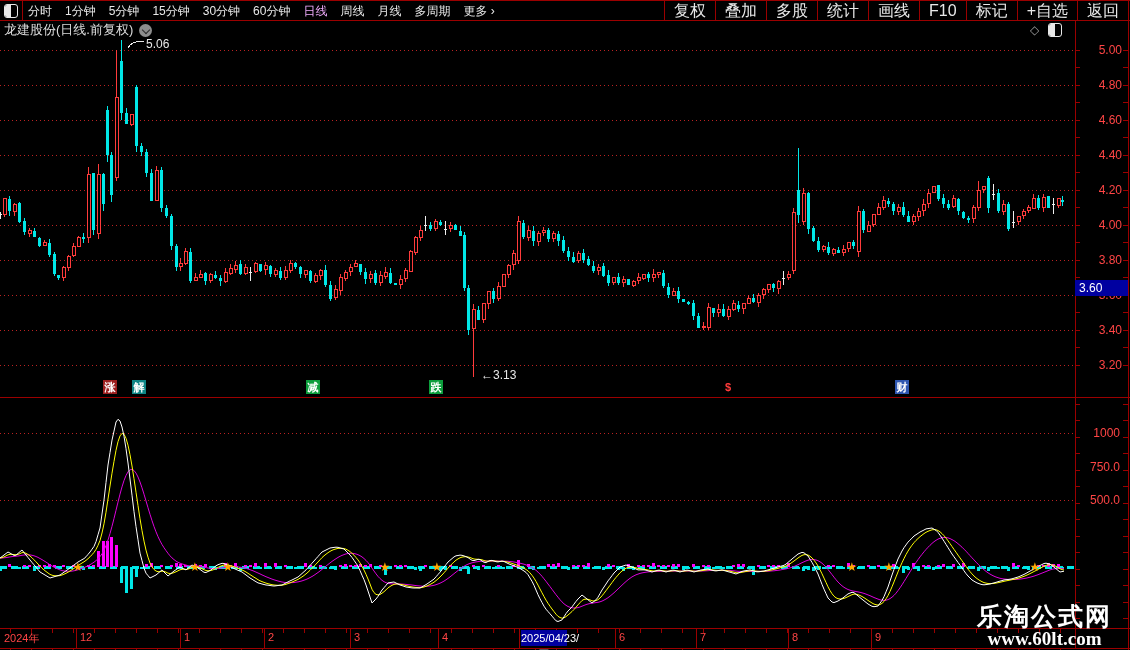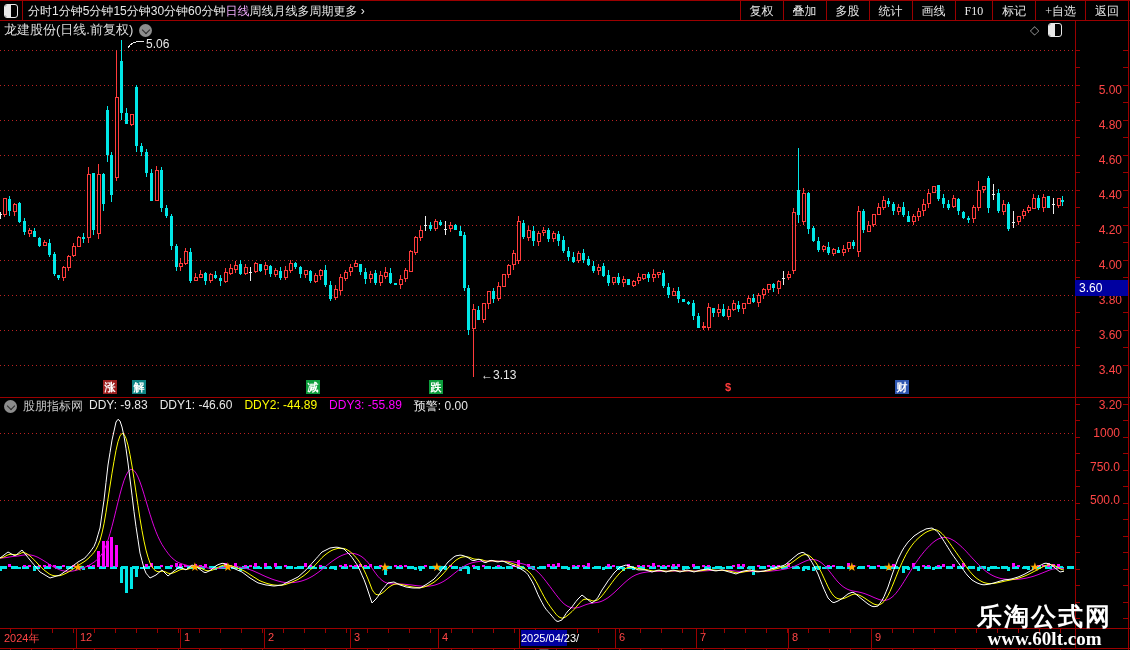--- a/index.html
+++ b/index.html
@@ -3,33 +3,33 @@
 <meta charset="utf-8">
 <style>
   html,body{margin:0;padding:0;background:#000;}
   body{font-family:"Liberation Sans","DejaVu Sans",sans-serif;}
   #app{position:relative;width:1130px;height:650px;background:#000;overflow:hidden;}
   #chart-svg{position:absolute;left:0;top:0;}
   .topbar{position:absolute;left:0;top:0;width:1130px;height:21px;border-top:1px solid #9b0000;box-sizing:border-box;}
   .tb-iconbox{position:absolute;left:0;top:0;width:22px;height:20px;border-right:1px solid #9b0000;}
   .split-sq{position:absolute;left:4px;top:3px;width:12px;height:12px;border:1px solid #e8e8e8;border-radius:3px;}
   .split-sq .half{position:absolute;left:0;top:0;width:6px;height:12px;background:#e8e8e8;border-radius:2px 0 0 2px;}
-  .tb-left{position:absolute;left:28px;top:0;height:20px;display:flex;align-items:center;}
+  .tb-left{position:absolute;left:28px;top:0;height:20px;display:flex;gap:13px;align-items:center;}
   .tb-left .mi{color:#e8e8e8;font-size:12px;white-space:nowrap;cursor:default;}
   .tb-left .mi.sel{color:#f0abfc;text-align:center;}
   .tb-right{position:absolute;right:1px;top:0;height:20px;display:flex;align-items:stretch;}
-  .tb-right .mi{color:#e8e8e8;font-size:12px;line-height:20px;padding:0 9px;border-left:1px solid #9b0000;white-space:nowrap;font-family:Liberation Serif, serif;}
+  .tb-right .mi{color:#e8e8e8;font-size:16px;line-height:20px;padding:0 9px;border-left:1px solid #9b0000;white-space:nowrap;}
   .tb-right .mi:last-child{border-right:1px solid #9b0000;}
   .titlerow{position:absolute;left:4px;top:22px;height:16px;display:flex;align-items:center;gap:6px;}
   .title-text{color:#dcdcdc;font-size:13px;}
   .circ-chev{width:13px;height:13px;border-radius:50%;background:#8d8d8d;position:relative;}
   .circ-chev:after{content:"";position:absolute;left:3.5px;top:3px;width:5px;height:5px;border-right:1.5px solid #2a2a2a;border-bottom:1.5px solid #2a2a2a;transform:rotate(45deg);}
   .tr-icons{position:absolute;top:23px;left:1030px;display:flex;gap:9px;align-items:center;}
   .diamond{color:#9a9a9a;font-size:12px;}
-  .price-label{position:absolute;left:1076px;width:46px;text-align:right;color:#ff4545;font-size:12px;height:14px;line-height:14px;margin-top:40px;}
+  .price-label{position:absolute;left:1076px;width:46px;text-align:right;color:#ff4545;font-size:12px;height:14px;line-height:14px;}
   .ind-label{position:absolute;left:1076px;width:44px;text-align:right;color:#ff4545;font-size:12px;height:13px;line-height:13px;}
   .hl-box{position:absolute;left:1075px;top:280px;width:53px;height:16px;background:#0000a0;color:#fff;font-size:12px;line-height:16px;padding-left:4px;box-sizing:border-box;}
   .anno{position:absolute;color:#e8e8e8;font-size:12px;white-space:nowrap;}
   .marker{position:absolute;top:380px;width:14px;height:14px;font-size:11px;font-weight:bold;text-align:center;line-height:14px;}
   .ind-header{position:absolute;left:4px;top:399px;height:15px;display:flex;align-items:center;gap:6px;font-size:12px;white-space:nowrap;}
   .ind-header .fld{margin-right:2px;}
   .datebar{position:absolute;left:0;top:629px;width:1130px;height:19px;}
   .d-label{position:absolute;top:2px;color:#ff4545;font-size:11px;white-space:nowrap;}
   .d-sep{position:absolute;top:0;width:1px;height:19px;background:#9b0000;}
   .d-hl{position:absolute;top:1px;height:16px;background:#0000a0;color:#fff;font-size:11px;line-height:16px;text-align:center;}
@@ -1047,31 +1047,20 @@
 
   <div id="markers">
       <div class="marker" style="left: 103px; background: rgb(158, 31, 31); color: rgb(255, 255, 255);">涨</div>
       <div class="marker" style="left: 132px; background: rgb(14, 133, 133); color: rgb(255, 255, 255);">解</div>
       <div class="marker" style="left: 306px; background: rgb(12, 158, 60); color: rgb(255, 255, 255);">减</div>
       <div class="marker" style="left: 429px; background: rgb(12, 158, 60); color: rgb(255, 255, 255);">跌</div>
       <div class="marker" style="left: 721px; color: rgb(255, 59, 59);">$</div>
       <div class="marker" style="left: 895px; background: rgb(46, 86, 176); color: rgb(255, 255, 255);">财</div>
     </div>
 
-  <div class="ind-header">
-    <span class="circ-chev" style="background:#8d8d8d;"></span>
-    <span style="color:#c8c8c8;">股朋指标网</span>
-    <span id="ind-fields" style="display:flex;gap:10px;">
-        <span class="fld" style="color: rgb(232, 232, 232);">DDY: -9.83</span>
-        <span class="fld" style="color: rgb(232, 232, 232);">DDY1: -46.60</span>
-        <span class="fld" style="color: rgb(255, 255, 0);">DDY2: -44.89</span>
-        <span class="fld" style="color: rgb(255, 0, 255);">DDY3: -55.89</span>
-        <span class="fld" style="color: rgb(232, 232, 232);">预警: 0.00</span>
-      </span>
-  </div>
 
   <div id="ind-labels">
       <div class="ind-label" style="top: 427px;">1000</div>
       <div class="ind-label" style="top: 460.5px;">750.0</div>
       <div class="ind-label" style="top: 494px;">500.0</div>
     </div>
 
   <div class="datebar">
     <span class="d-label" style="left:4px;">2024年</span>
     <span id="d-months"><span class="d-sep" style="left: 76px;"></span><span class="d-label" style="left: 80px;">12</span><span class="d-sep" style="left: 180px;"></span><span class="d-label" style="left: 184px;">1</span><span class="d-sep" style="left: 264px;"></span><span class="d-label" style="left: 268px;">2</span><span class="d-sep" style="left: 350px;"></span><span class="d-label" style="left: 354px;">3</span><span class="d-sep" style="left: 438px;"></span><span class="d-label" style="left: 442px;">4</span><span class="d-sep" style="left: 519px;"></span><span class="d-sep" style="left: 615px;"></span><span class="d-label" style="left: 619px;">6</span><span class="d-sep" style="left: 696px;"></span><span class="d-label" style="left: 700px;">7</span><span class="d-sep" style="left: 788px;"></span><span class="d-label" style="left: 792px;">8</span><span class="d-sep" style="left: 871px;"></span><span class="d-label" style="left: 875px;">9</span></span>

